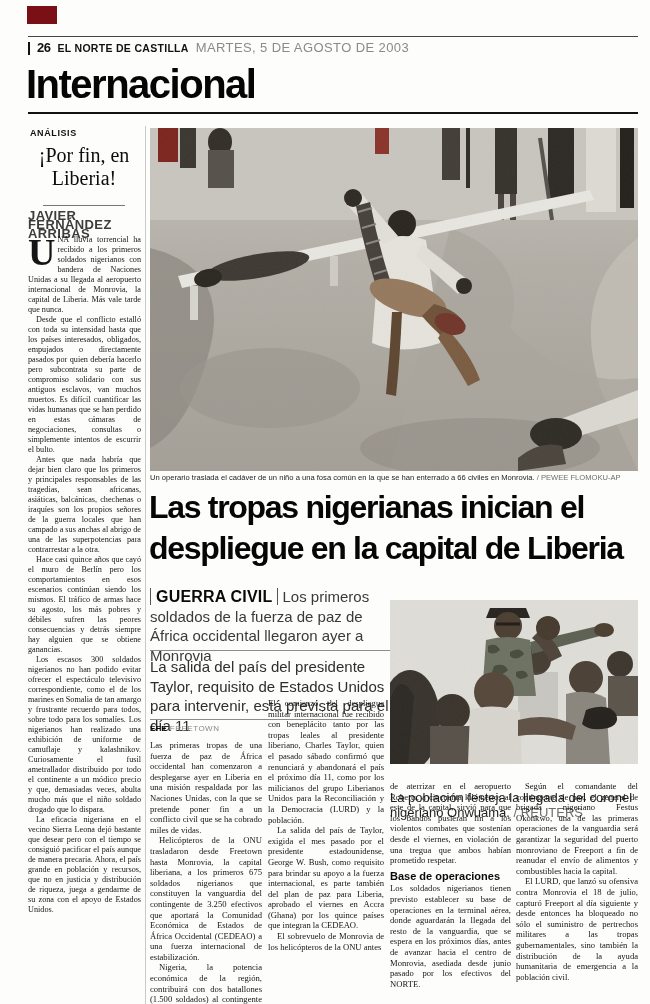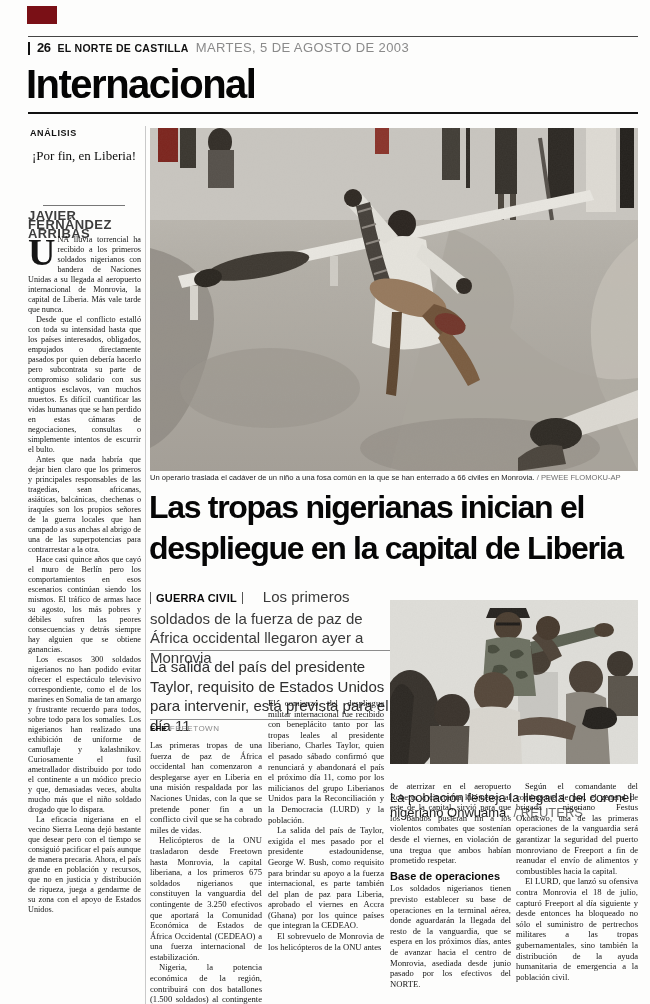--- a/index.html
+++ b/index.html
@@ -14,42 +14,42 @@
   .mast .bar{width:2px;height:13px;background:#111;align-self:center;}
   .pagenum{font-size:13px;font-weight:bold;letter-spacing:-0.5px;}
   .papername{font-size:10.5px;font-weight:bold;letter-spacing:0.3px;}
   .pagedate{font-size:13px;color:#8a8a8a;letter-spacing:0.4px;}
   .section{left:26px;top:62px;font-size:40px;font-weight:bold;letter-spacing:-1.5px;color:#050505;}
   .sectionline{left:28px;top:112px;width:610px;height:2px;background:#111;}
 
   
   .an-tag{left:30px;top:128px;font-size:9px;font-weight:bold;letter-spacing:0.6px;}
   .an-title{left:28px;top:144px;width:112px;text-align:center;
-            font-family:"Liberation Serif",serif;font-size:13px;line-height:23px;color:#0c0c0c;}
+            font-family:"Liberation Serif",serif;font-size:20px;line-height:23px;color:#0c0c0c;}
   .an-rule1{left:43px;top:205px;width:82px;height:1px;background:#777;}
   .an-author{left:28px;top:211px;width:112px;text-align:left;font-size:13px;font-weight:bold;
              color:#3c3c3c;line-height:9px;letter-spacing:0.4px;}
   .an-body{left:28px;top:235px;width:113px;font-family:"Liberation Serif",serif;
            font-size:8.2px;line-height:10px;text-align:justify;color:#151515;}
   .an-body p{margin:0;text-indent:8px;}
   .an-body p.first{text-indent:0;}
   .dropcap{float:left;font-size:38px;line-height:30px;font-weight:bold;padding:2px 2px 0 0;
            font-family:"Liberation Serif",serif;}
   .vsep{left:145px;top:126px;width:1px;height:878px;background:#c9c9c9;}
 
   
   .photo1{left:150px;top:128px;width:488px;height:343px;background:#b5b1a9;}
   .caption{font-size:7.6px;color:#1d1d1d;}
   .cap1{left:150px;top:473px;width:488px;}
   .credit{color:#6e6e6e;}
   .headline{left:149px;top:487px;width:489px;font-size:32px;line-height:41px;font-weight:bold;
             letter-spacing:-1.3px;color:#060606;}
   .kicker{left:150px;top:587px;width:242px;font-size:15px;line-height:19.5px;color:#3a3a3a;}
-  .kicker-label{font-size:11px;font-weight:bold;color:#0a0a0a;letter-spacing:0.2px;
-                border-left:1px solid #555;border-right:1px solid #555;padding:0 5px;margin-right:20px;}
+  .kicker-label{font-size:16px;font-weight:bold;color:#0a0a0a;letter-spacing:0.2px;
+                border-left:1px solid #555;border-right:1px solid #555;padding:0 5px;margin-right:4px;}
   .midrule1{left:150px;top:650px;width:242px;height:1px;background:#8c8c8c;}
   .deck{left:150px;top:657px;width:246px;font-size:15px;line-height:19.5px;color:#2e2e2e;}
   .midrule2{left:150px;top:719px;width:234px;height:1px;background:#8c8c8c;}
   .byline{left:150px;top:724px;font-size:8px;letter-spacing:0.5px;}
   .byline .agency{font-weight:bold;color:#0a0a0a;}
   .byline .place{color:#8a8a8a;}
 
   .newscol{position:absolute;font-family:"Liberation Serif",serif;font-size:8.6px;line-height:10.6px;
            text-align:justify;color:#141414;}
   .newscol p{margin:0;text-indent:9px;}

